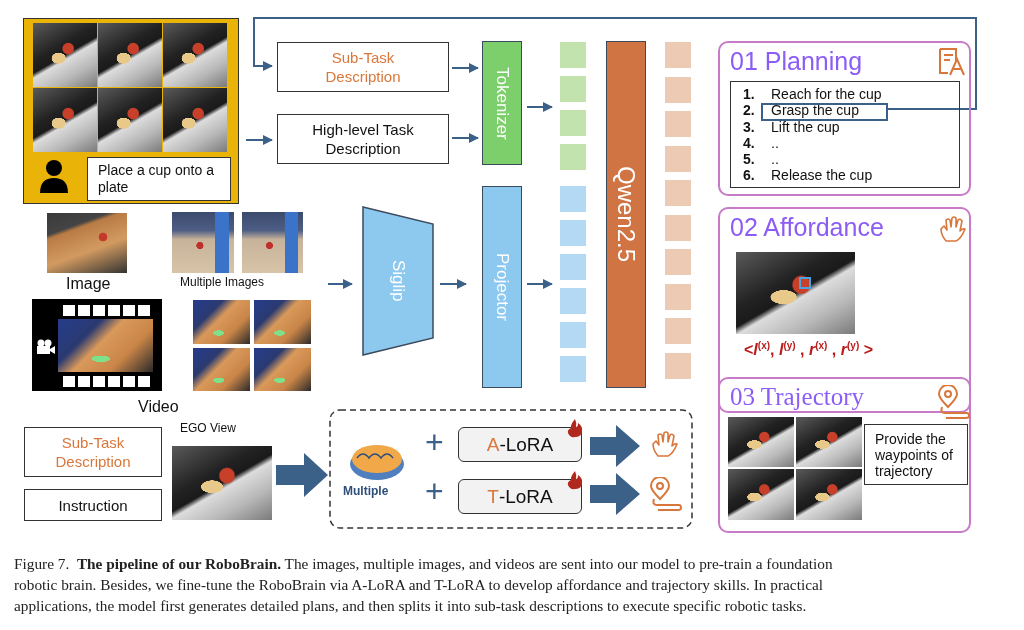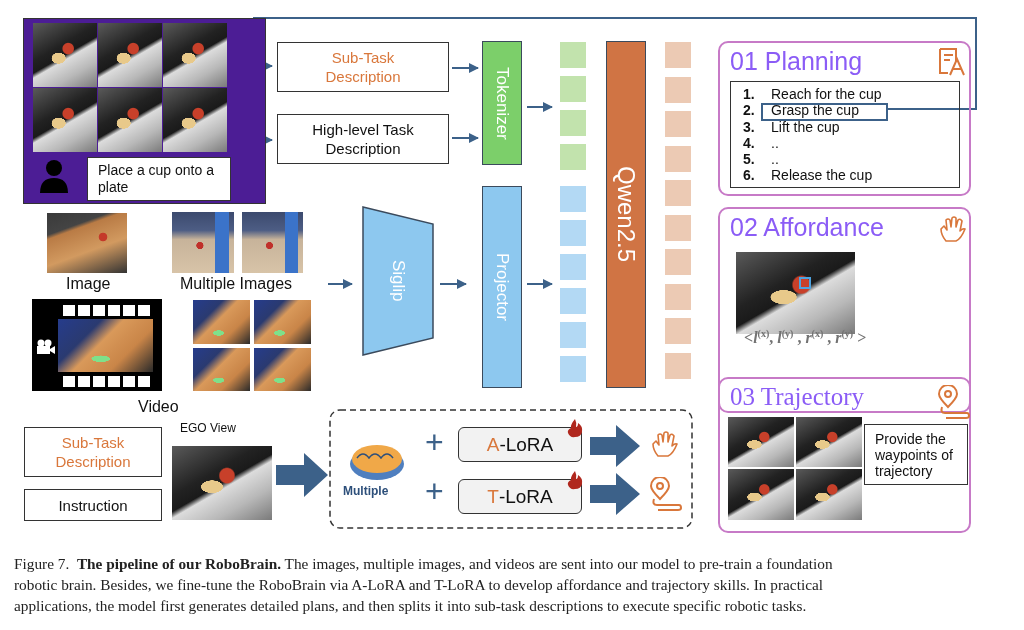--- a/index.html
+++ b/index.html
@@ -59,21 +59,21 @@
 
   <polygon points="363,207 433,224 433,338 363,355" fill="#8dc8ef" stroke="#3b4a5c" stroke-width="1.5"></polygon>
 
   <polygon points="276,465 304,465 304,453 328,475 304,497 304,485 276,485" fill="#3c6189"></polygon>
   <polygon points="590,437 616,437 616,425 640,446 616,467 616,455 590,455" fill="#3c6189"></polygon>
   <polygon points="590,485 616,485 616,473 640,494 616,515 616,503 590,503" fill="#3c6189"></polygon>
 
   <rect x="330" y="410" width="362" height="118" rx="10" fill="none" stroke="#333" stroke-width="1.5" stroke-dasharray="6,4"></rect>
 </svg>
 
-<div class="abs" style="left:23px;top:18px;width:243px;height:186px;border:1.5px solid #333;box-sizing:border-box;background:#4c1d95;">
+<div class="abs" style="left:23px;top:18px;width:216px;height:186px;border:1.5px solid #333;box-sizing:border-box;background:#eab308;">
   <div class="photo kitchen" style="left:9px;top:4px;width:64px;height:64px;"></div>
   <div class="photo kitchen" style="left:74px;top:4px;width:64px;height:64px;"></div>
   <div class="photo kitchen" style="left:139px;top:4px;width:64px;height:64px;"></div>
   <div class="photo kitchen" style="left:9px;top:69px;width:64px;height:64px;"></div>
   <div class="photo kitchen" style="left:74px;top:69px;width:64px;height:64px;"></div>
   <div class="photo kitchen" style="left:139px;top:69px;width:64px;height:64px;"></div>
   <svg class="abs" style="left:14px;top:140px;" width="32" height="34">
     <circle cx="16" cy="9" r="8" fill="#000"></circle>
     <path d="M2,34 Q2,19 16,19 Q30,19 30,34 z" fill="#000"></path>
   </svg>
@@ -86,21 +86,21 @@
   <span style="width:110px;">Sub-Task Description</span>
 </div>
 <div class="box" style="left:277px;top:114px;width:172px;height:50px;">
   <span style="width:130px;">High-level Task Description</span>
 </div>
 
 <div class="photo table" style="left:47px;top:213px;width:80px;height:60px;"></div>
 <div class="abs" style="left:66px;top:275px;font-size:16px;">Image</div>
 <div class="photo floor" style="left:172px;top:212px;width:62px;height:61px;"></div>
 <div class="photo floor" style="left:242px;top:212px;width:61px;height:61px;"></div>
-<div class="abs" style="left:180px;top:275px;font-size:16px;">Multiple Images</div>
+<div class="abs" style="left:180px;top:275px;font-size:12px;">Multiple Images</div>
 
 <div class="abs" style="left:32px;top:299px;width:130px;height:92px;background:#000;">
   <div class="abs" style="left:31px;top:6px;width:88px;height:11px;background:repeating-linear-gradient(90deg,#fff 0,#fff 12px,#000 12px,#000 15px);"></div>
   <div class="photo arm" style="left:26px;top:20px;width:95px;height:53px;"></div>
   <div class="abs" style="left:31px;top:77px;width:88px;height:11px;background:repeating-linear-gradient(90deg,#fff 0,#fff 12px,#000 12px,#000 15px);"></div>
   <svg class="abs" style="left:4px;top:40px;" width="20" height="16">
     <circle cx="5" cy="4" r="3.5" fill="#fff"></circle>
       <circle cx="12" cy="4" r="3.5" fill="#fff"></circle>
     <rect x="1" y="7" width="13" height="8" fill="#fff"></rect>
       <polygon points="14,10 19,7 19,15 14,12" fill="#fff"></polygon>
@@ -188,21 +188,21 @@
 </div>
 
 <div class="card" style="left:718px;top:207px;width:253px;height:206px;">
   <div class="abs title-lg" style="left:10px;top:4px;">02 Affordance</div>
   <svg class="abs" style="left:218px;top:6px;" width="28" height="28">
     <path d="M8,26 Q3,20 3,14 L6,11 L9,15 L8,5 Q10,3 12,5 L13,12 L14,3 Q16,1 18,3 L18,12 L20,5 Q22,3 24,6 L22,16 Q25,13 27,14 Q23,24 18,26 z" fill="none" stroke="#d9773b" stroke-width="1.6" stroke-linejoin="round"></path>
   </svg>
   <div class="photo kitchen" style="left:16px;top:43px;width:119px;height:82px;">
     <div class="abs" style="left:63px;top:25px;width:8px;height:8px;border:2px solid #4da3e0;"></div>
   </div>
-  <div class="abs" style="left:24px;top:119px;font-family:Liberation Serif, serif;font-weight:bold;font-size:16px;color:#737373;">
+  <div class="abs" style="left:24px;top:131px;font-family:Liberation Sans, sans-serif;font-weight:bold;font-size:16px;color:#b91c1c;">
     &lt;<i>l</i><sup style="font-size:10px">(x)</sup>, <i>l</i><sup style="font-size:10px">(y)</sup> , <i>r</i><sup style="font-size:10px">(x)</sup> , <i>r</i><sup style="font-size:10px">(y)</sup> &gt;
   </div>
 </div>
 
 <div class="card" style="left:718px;top:377px;width:253px;height:156px;">
   <div class="abs title-lg" style="left:10px;top:4px;font-family:Liberation Serif, serif;">03 Trajectory</div>
   <svg class="abs" style="left:216px;top:6px;" width="34" height="34">
     <path d="M12,22 Q3,13 3,9 A9,9 0 0 1 21,9 Q21,13 12,22 z" fill="none" stroke="#d9773b" stroke-width="2"></path>
     <circle cx="12" cy="9" r="3" fill="none" stroke="#d9773b" stroke-width="2"></circle>
     <path d="M6,22 Q4,28 9,28 H31 Q33,28 33,31 Q33,33 30,33 H10" fill="none" stroke="#d9773b" stroke-width="2"></path>

